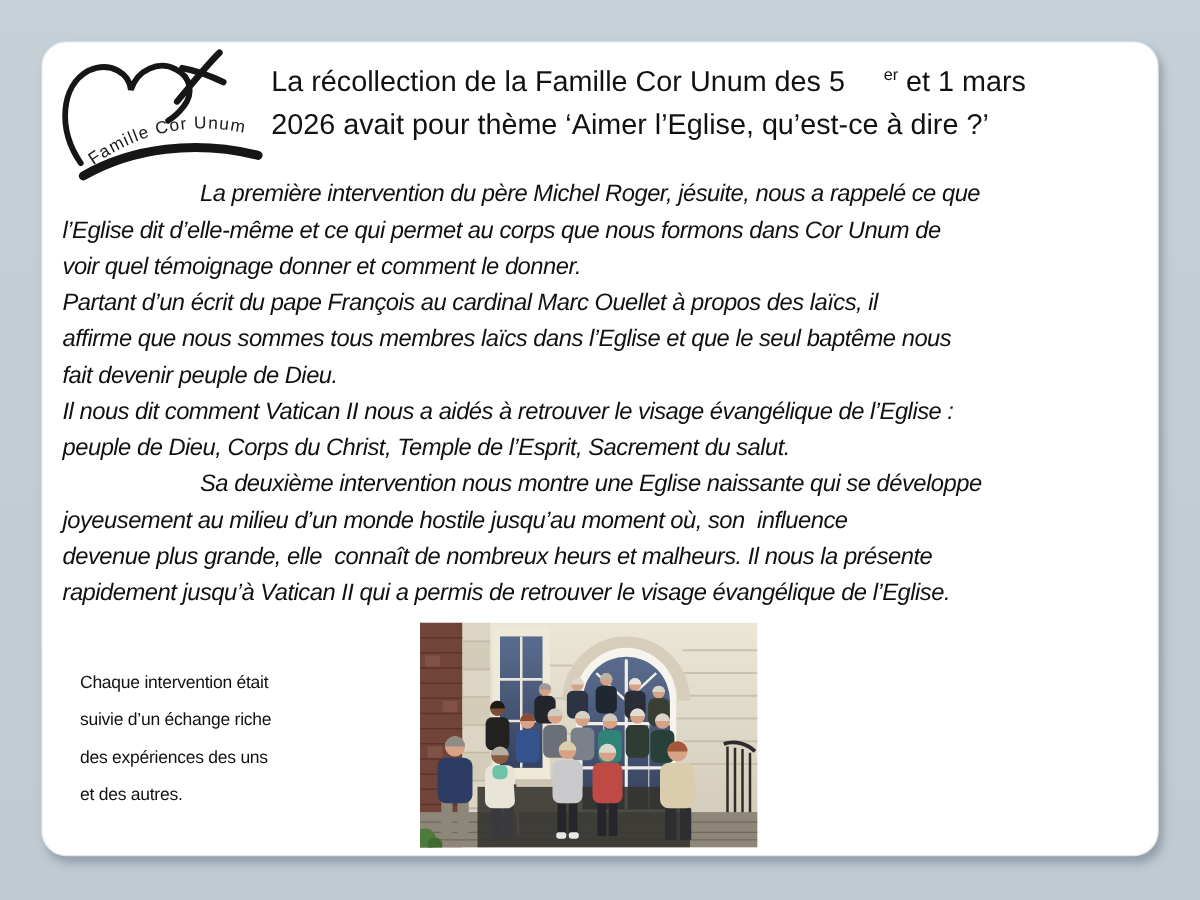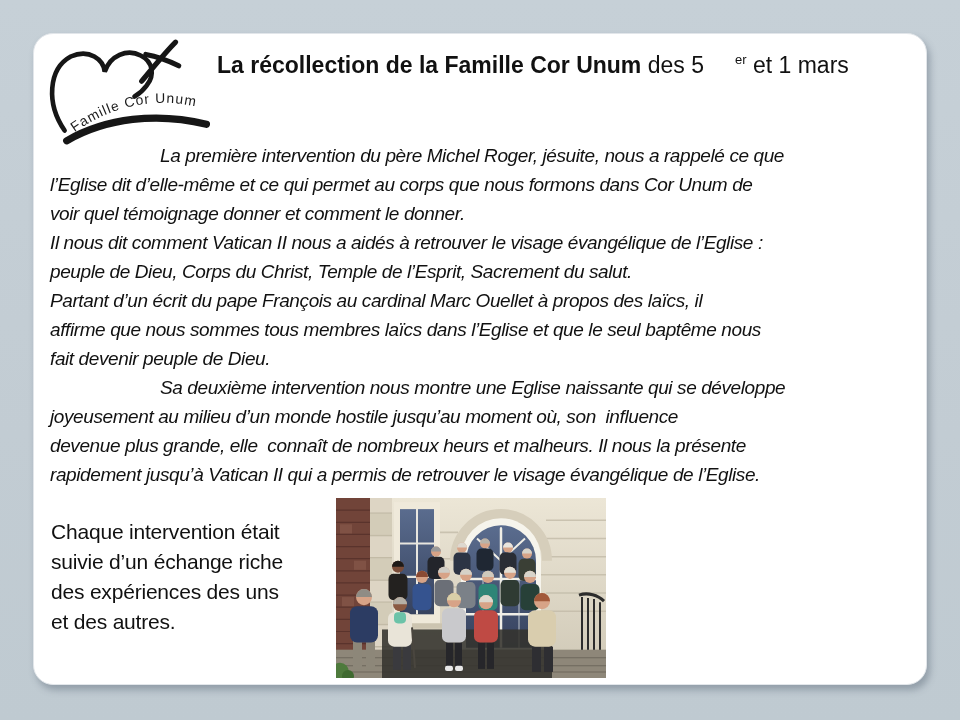--- a/index.html
+++ b/index.html
@@ -12,31 +12,31 @@
     position:absolute;left:33px;top:33px;width:892px;height:650px;
     background:#ffffff;border:1px solid #e2e6ea;border-radius:20px;
     box-shadow:3px 5px 7px rgba(90,105,120,.45);
   }
   .logo{position:absolute;left:8px;top:4px;width:185px;height:118px;}
   .title{
     position:absolute;left:183px;top:14px;width:724px;
     font-size:23px;line-height:34px;font-weight:400;letter-spacing:0;margin:0;
   }
   .title .line{white-space:nowrap;display:block;}
-  .title .b{font-weight:700;}
+  .title .b{font-weight:400;}
   .title sup{font-size:13px;line-height:0;vertical-align:super;margin-left:31px;}
   .bodytext{
     position:absolute;left:16px;top:107px;width:866px;
     font-size:19px;line-height:29px;letter-spacing:-0.4px;
   }
   .bodytext p{margin:0;white-space:pre-wrap;font-style:italic;}
   .bodytext p.indent{text-indent:110px;}
   .col{
-    position:absolute;font-size:21px;line-height:30px;letter-spacing:-0.2px;
-    margin:0;white-space:pre-wrap;
+    position:absolute;font-size:14px;line-height:30px;letter-spacing:-0.2px;
+    margin:13px;white-space:pre-wrap;
   }
   .col.left{left:17px;top:483px;width:290px;}
   .col.right{left:612px;top:481px;width:290px;}
   .photo{
     position:absolute;left:302px;top:464px;width:270px;height:180px;margin:0;
   }
   .photo svg{display:block;width:100%;height:100%;}
 </style>
 </head>
 <body>
@@ -57,31 +57,32 @@
 
         <path d="M24,100 C62,78 112,72 160,84" fill="none" stroke="#161616" stroke-width="7" stroke-linecap="round"></path>
         <text font-family="Liberation Sans, sans-serif" font-size="13.5" letter-spacing="1" fill="#1a1a1a">
           <textPath href="#logoTextPath" startOffset="2">Famille Cor Unum</textPath>
         </text>
       </svg>
     </div>
 
     <h1 class="title">
       <span class="line"><span class="b">La récollection de la Famille Cor Unum</span><span> des 5</span><sup>er</sup><span> et 1 mars</span></span>
+      <span class="line"><span>2026 avait pour thème </span><span>‘</span><span class="b">Aimer l’Eglise, qu’est-ce à dire ?</span><span>’</span></span>
     </h1>
 
     <div class="bodytext">
       <p class="indent">La première intervention du père Michel Roger, jésuite, nous a rappelé ce que
 l’Eglise dit d’elle-même et ce qui permet au corps que nous formons dans Cor Unum de
 voir quel témoignage donner et comment le donner.</p>
-      <p>Il nous dit comment Vatican II nous a aidés à retrouver le visage évangélique de l’Eglise :
-peuple de Dieu, Corps du Christ, Temple de l’Esprit, Sacrement du salut.</p>
       <p>Partant d’un écrit du pape François au cardinal Marc Ouellet à propos des laïcs, il
 affirme que nous sommes tous membres laïcs dans l’Eglise et que le seul baptême nous
 fait devenir peuple de Dieu.</p>
+      <p>Il nous dit comment Vatican II nous a aidés à retrouver le visage évangélique de l’Eglise :
+peuple de Dieu, Corps du Christ, Temple de l’Esprit, Sacrement du salut.</p>
       <p class="indent">Sa deuxième intervention nous montre une Eglise naissante qui se développe
 joyeusement au milieu d’un monde hostile jusqu’au moment où, son  influence
 devenue plus grande, elle  connaît de nombreux heurs et malheurs. Il nous la présente
 rapidement jusqu’à Vatican II qui a permis de retrouver le visage évangélique de l’Eglise.</p>
     </div>
 
     <p class="col left">Chaque intervention était
 suivie d’un échange riche
 des expériences des uns
 et des autres.</p>

